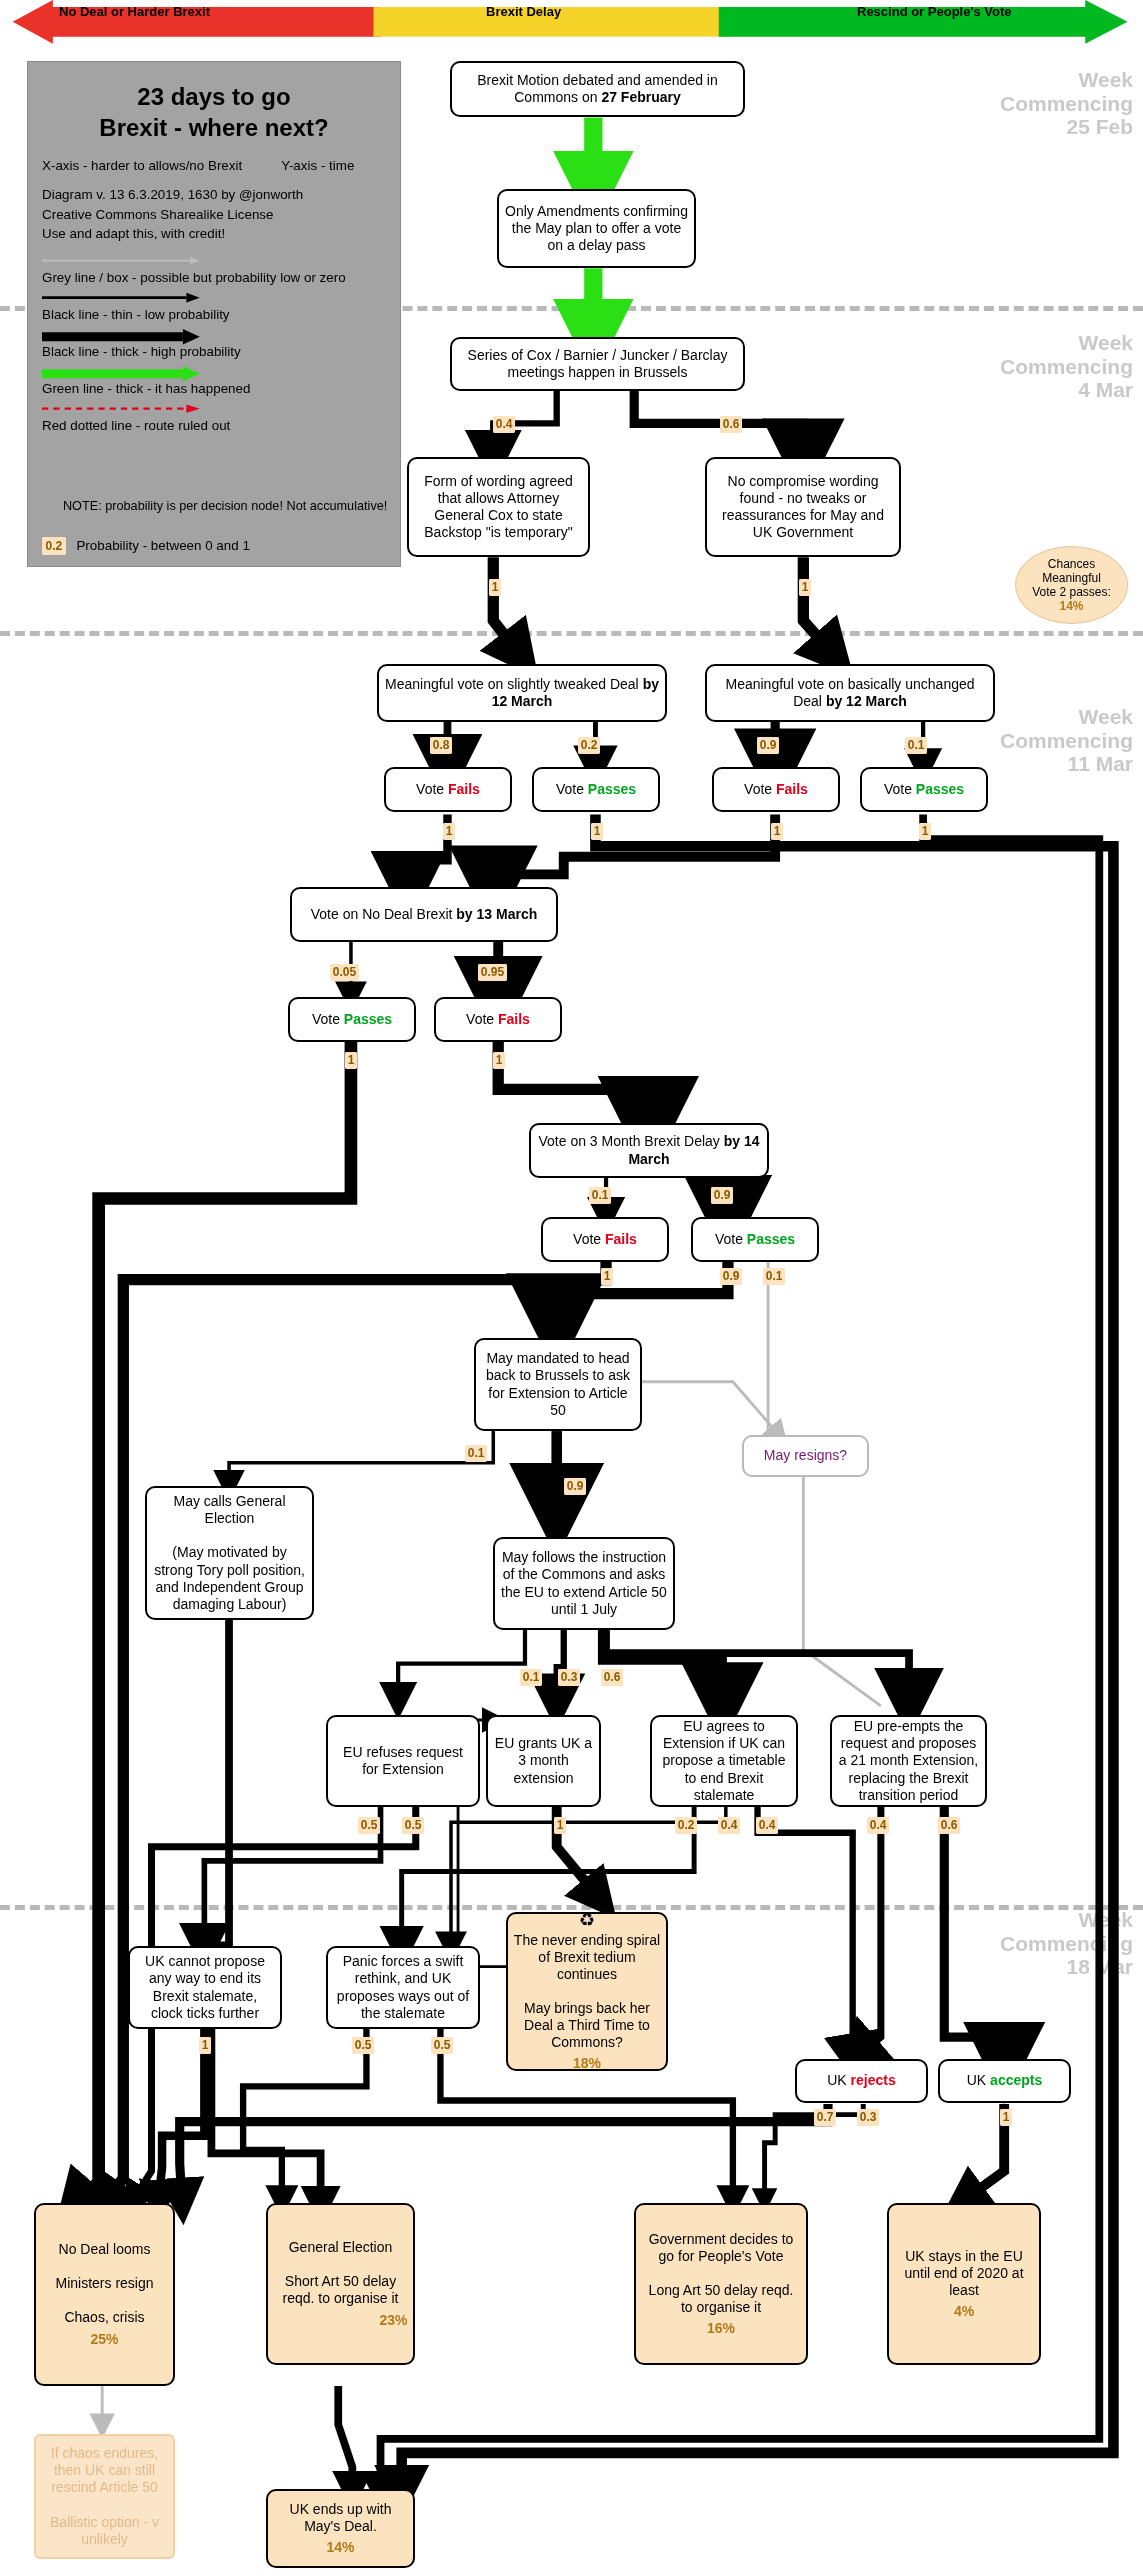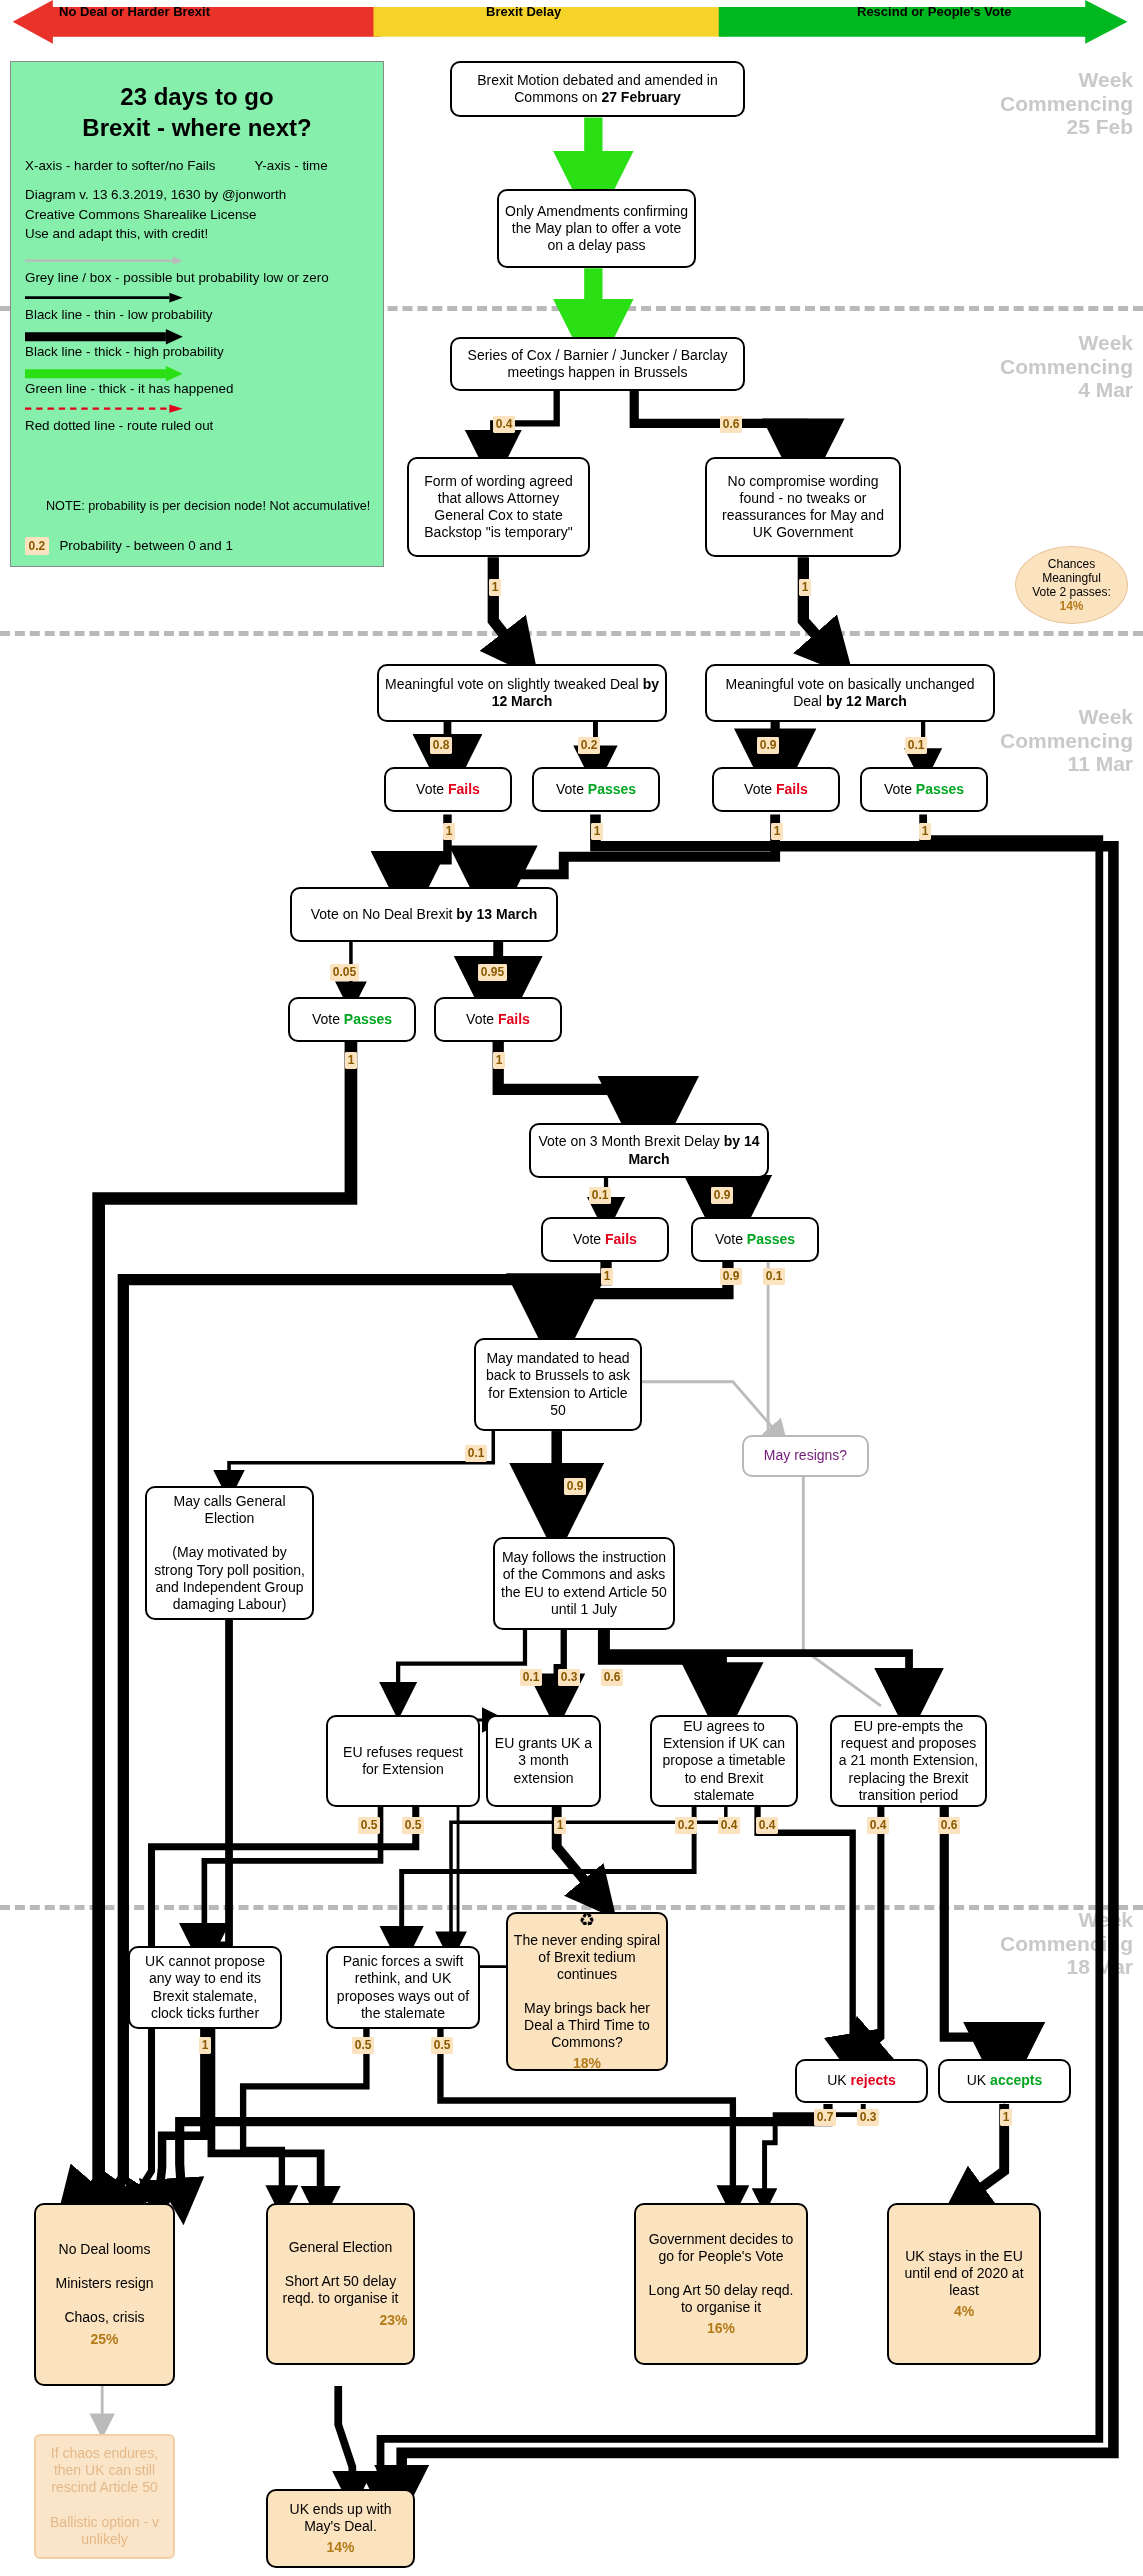--- a/index.html
+++ b/index.html
@@ -78,23 +78,23 @@
     color: #c9c9c9;
     font-size: 21px;
     font-weight: bold;
     text-align: right;
     line-height: 1.12;
     z-index: 2;
   }
   
   .legend {
     position: absolute;
-    left: 10px; top: 61px;
+    left: 27px; top: 61px;
     width: 374px; height: 506px;
-    background: #86efac;
+    background: #a3a3a3;
     border: 1.4px solid #8a8a8a;
     padding: 11.3px 14px;
     z-index: 30;
   }
   .legend h1 {
     font-size: 24px; text-align: center; margin: 10px 0 2.8px 0; font-weight: bold;
   }
   .legend h2 {
     font-size: 24px; text-align: center; margin: 0 0 15.5px 0; font-weight: bold;
   }
@@ -448,21 +448,21 @@
     <div class="prob" style="left:814px;top:2109px;">0.7</div>
     <div class="prob" style="left:857px;top:2109px;">0.3</div>
     <div class="prob" style="left:1000px;top:2109px;">1</div>
 
   </div>
 
   <div class="legend">
     <h1>23 days to go</h1>
     <h2>Brexit - where next?</h2>
     <div class="axes">
-      <span>X-axis - harder to softer/no Fails</span>
+      <span>X-axis - harder to allows/no Brexit</span>
       <span>Y-axis - time</span>
     </div>
     <div class="meta">
       <div>Diagram v. 13 6.3.2019, 1630 by @jonworth</div>
       <div>Creative Commons Sharealike License</div>
       <div>Use and adapt this, with credit!</div>
     </div>
 
     <div class="row">
       <svg width="162" height="12.7" style="position:absolute;left:0;top:0;" viewBox="0 0 230 18">

